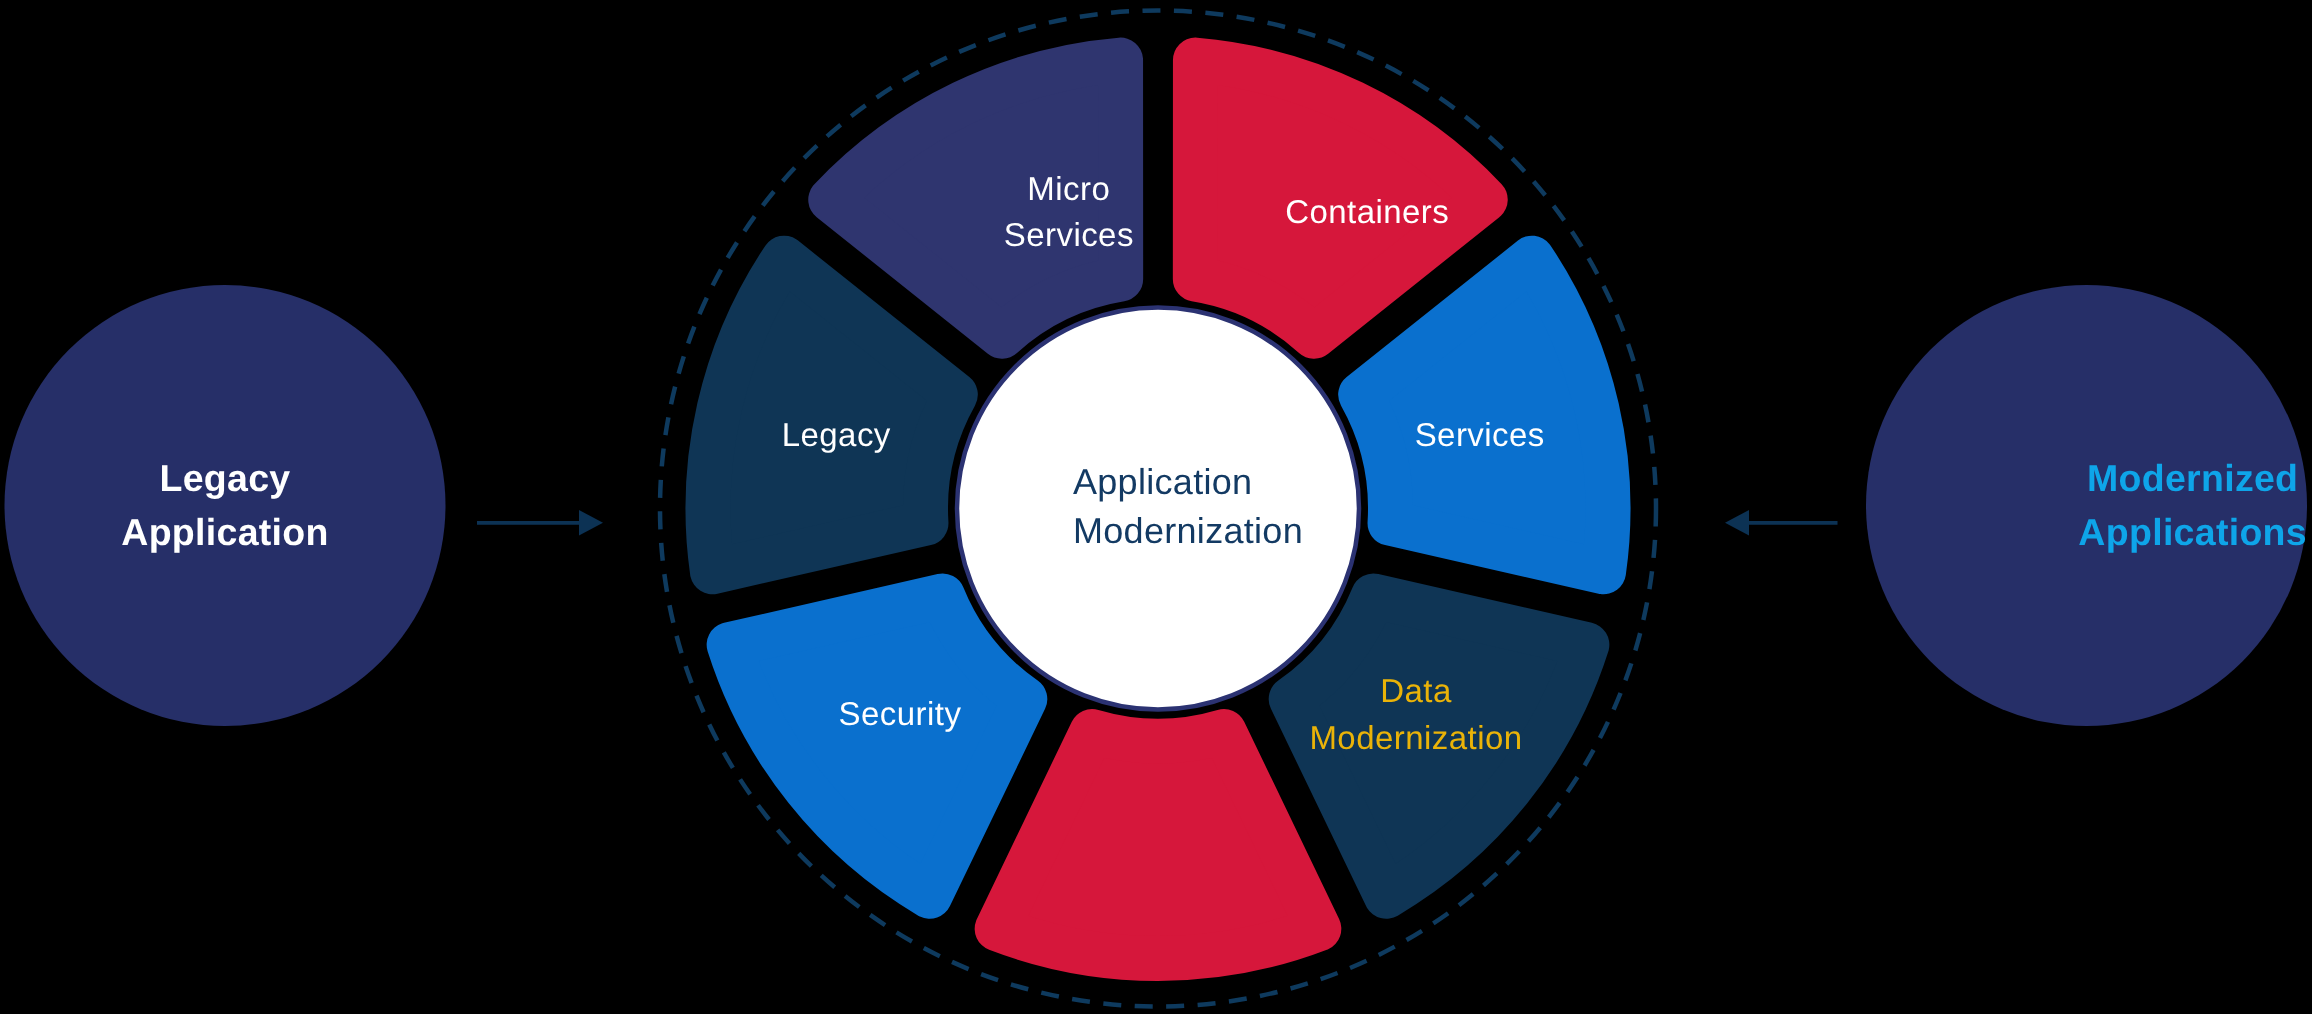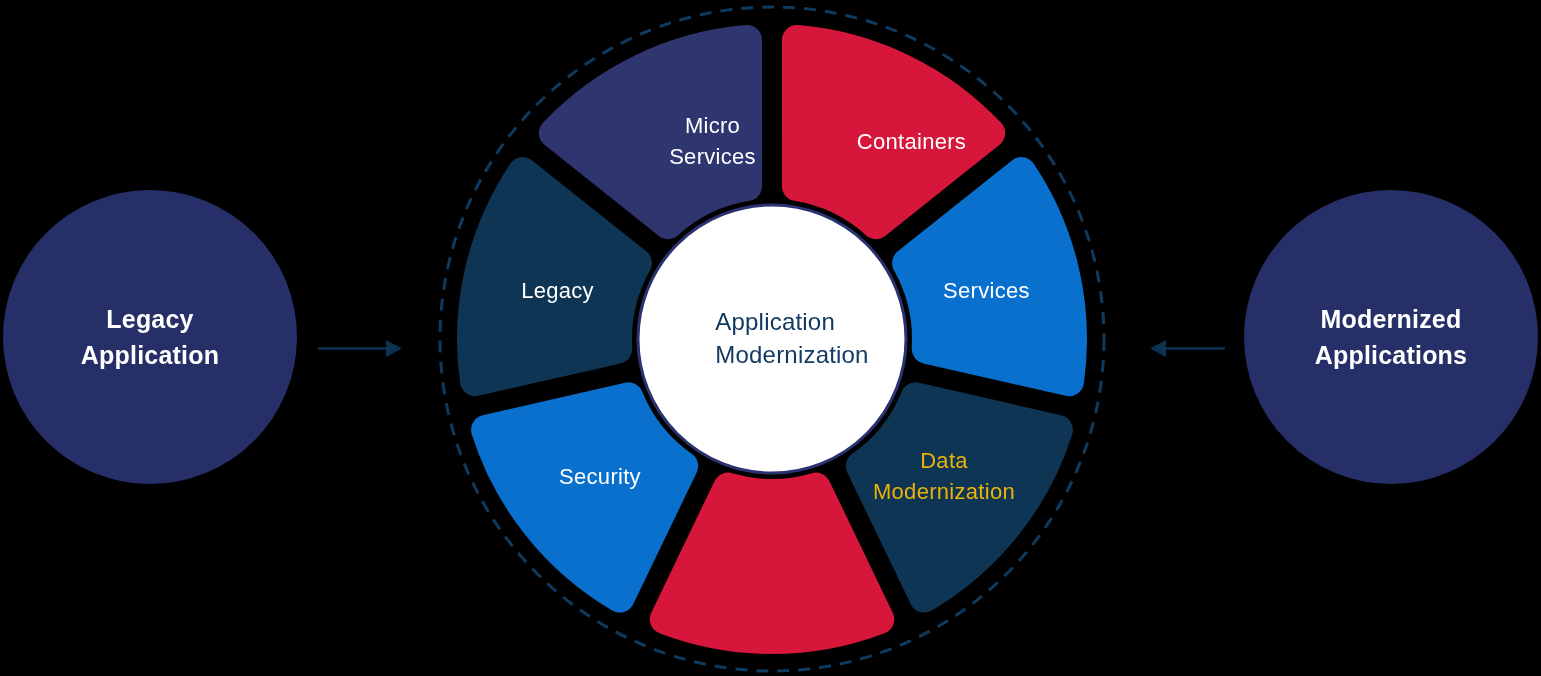--- a/index.html
+++ b/index.html
@@ -60,21 +60,21 @@
         <line x1="1225" y1="348.5" x2="1165" y2="348.5" stroke="#0C3254" stroke-width="2.5"></line>
         <polygon points="1166,340 1150,348.5 1166,357" fill="#0C3254"></polygon>
       </g>
     </svg>
 
   <div class="side-node" style="left: 3px; top: 190px; background: rgb(38, 47, 104); color: rgb(255, 255, 255);">
     <div class="side-label">Legacy
 Application</div>
   </div>
 
-  <div class="side-node" style="left: 1244px; top: 190px; background: rgb(38, 47, 104); color: #ffffff;">
+  <div class="side-node" style="left: 1244px; top: 190px; background: rgb(38, 47, 104); color: #0ea5e9; justify-content: flex-end;">
     <div class="side-label">Modernized
 Applications</div>
   </div>
 
   <div class="hub-label" style="color: rgb(19, 58, 99);">Application
 Modernization</div>
 
 <div class="wedge-label" style="left: 867.454px; top: 140.787px; color: rgb(255, 255, 255); margin-left: 44px;">Containers</div>
     <div class="wedge-label" style="left: 986.484px; top: 290.045px; color: rgb(255, 255, 255);">Services</div>
     <div class="wedge-label" style="left: 944.003px; top: 476.168px; color: #eab308;">Data

